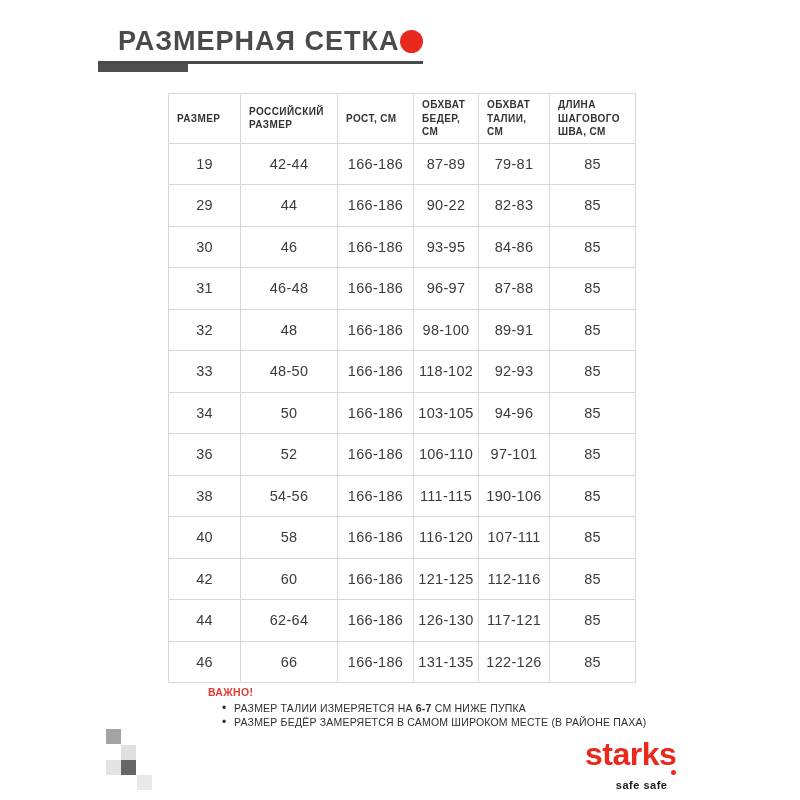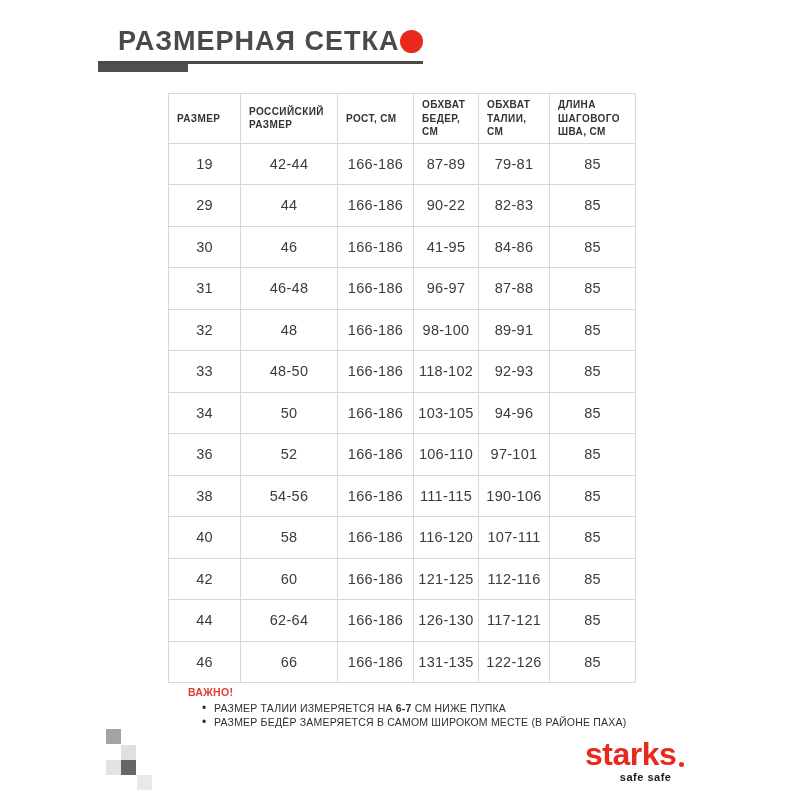--- a/index.html
+++ b/index.html
@@ -24,39 +24,39 @@
 
   
   table.size-table{position:absolute;left:168px;top:93px;width:467px;border-collapse:collapse;table-layout:fixed;}
   .size-table th,.size-table td{border:1px solid var(--border);}
   .size-table thead tr{height:47px;}
   .size-table th{font-size:10px;font-weight:bold;text-align:left;vertical-align:middle;
     padding:4px 4px 4px 8px;letter-spacing:0.4px;line-height:1.35;color:#333;text-transform:uppercase;}
   .size-table td{height:41.5px;text-align:center;vertical-align:middle;font-size:14.5px;letter-spacing:0.3px;color:#3b3b3b;}
 
   
-  .important{position:absolute;left:188px;top:686px;width:440px;}
+  .important{position:absolute;left:208px;top:686px;width:440px;}
   .important-label{color:var(--important-red);font-weight:bold;font-size:10.5px;letter-spacing:0.3px;}
   .important ul{list-style:none;margin-top:3px;}
   .important li{font-size:10.5px;line-height:14px;letter-spacing:0.2px;color:#2f2f2f;padding-left:26px;position:relative;}
   .important li::before{content:"\2022";position:absolute;left:14px;font-size:12px;color:#2f2f2f;}
   .important li b{font-weight:bold;}
 
   
   .squares{position:absolute;left:0;top:0;}
   .sq{position:absolute;width:15px;height:15px;}
   .sq1{left:106px;top:729px;background:#a3a3a3;}
   .sq2{left:121px;top:745px;background:#e0e0e0;}
   .sq3{left:106px;top:760px;background:#e3e3e3;}
   .sq4{left:121px;top:760px;background:#666666;}
   .sq5{left:137px;top:775px;background:#e9e9e9;}
 
   
   .logo{position:absolute;left:585px;top:738px;text-align:center;}
-  .logo-row{display:flex;align-items:flex-end;}
+  .logo-row{display:flex;align-items:flex-end;flex-direction:column;}
   .logo-name{font-size:32px;font-weight:bold;color:var(--accent);letter-spacing:-0.5px;line-height:1;}
   .logo-period{width:5px;height:5px;border-radius:50%;background:var(--accent);margin:0 0 3px 3px;}
   .logo-tagline{font-size:11px;font-weight:bold;color:#1a1a1a;letter-spacing:0.5px;margin-top:1px;padding-left:22px;}
 </style>
 </head>
 <body>
 
 <div class="page">
 
   <header class="title-wrap">
@@ -101,21 +101,21 @@
           <td>44</td>
           <td>166-186</td>
           <td>90-22</td>
           <td>82-83</td>
           <td>85</td>
         </tr>
         <tr>
           <td>30</td>
           <td>46</td>
           <td>166-186</td>
-          <td>41-95</td>
+          <td>93-95</td>
           <td>84-86</td>
           <td>85</td>
         </tr>
         <tr>
           <td>31</td>
           <td>46-48</td>
           <td>166-186</td>
           <td>96-97</td>
           <td>87-88</td>
           <td>85</td>

